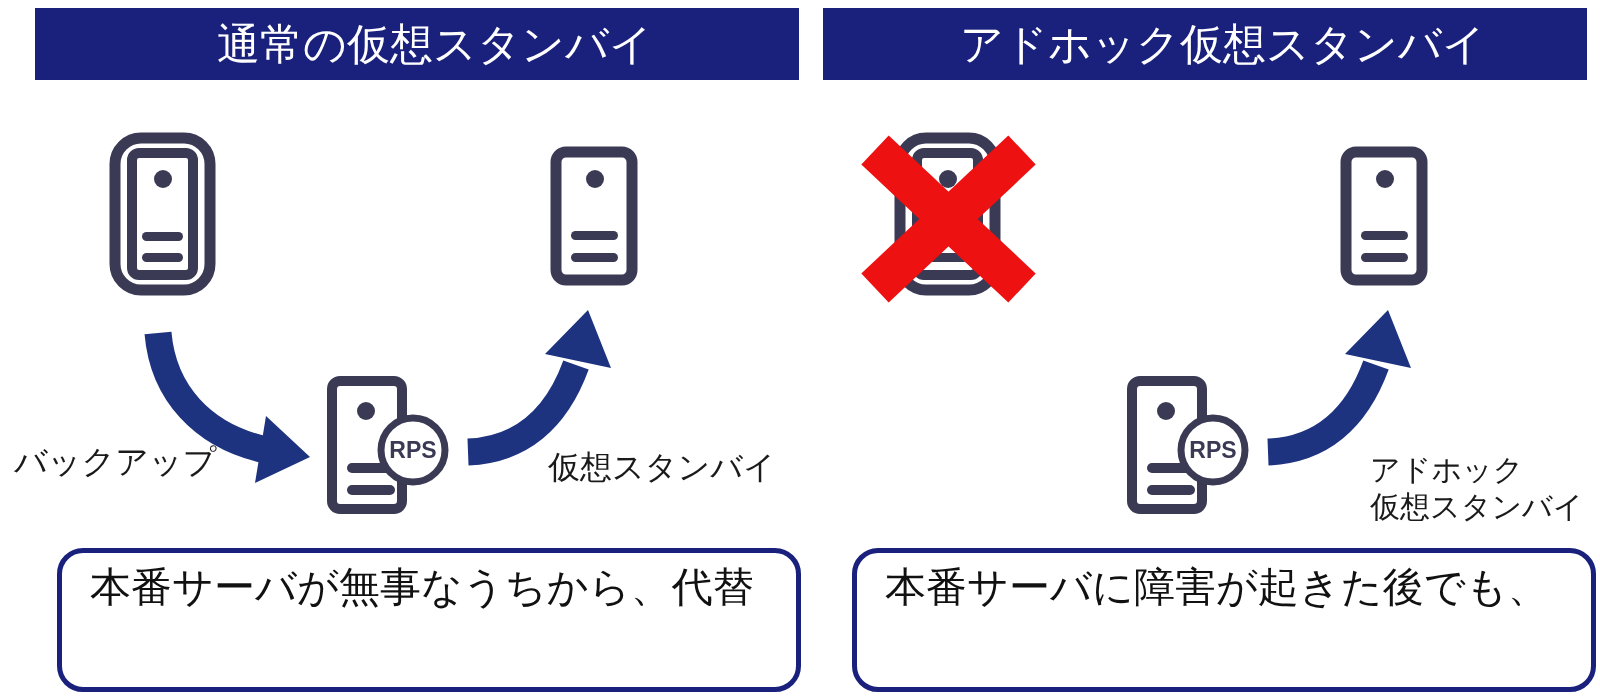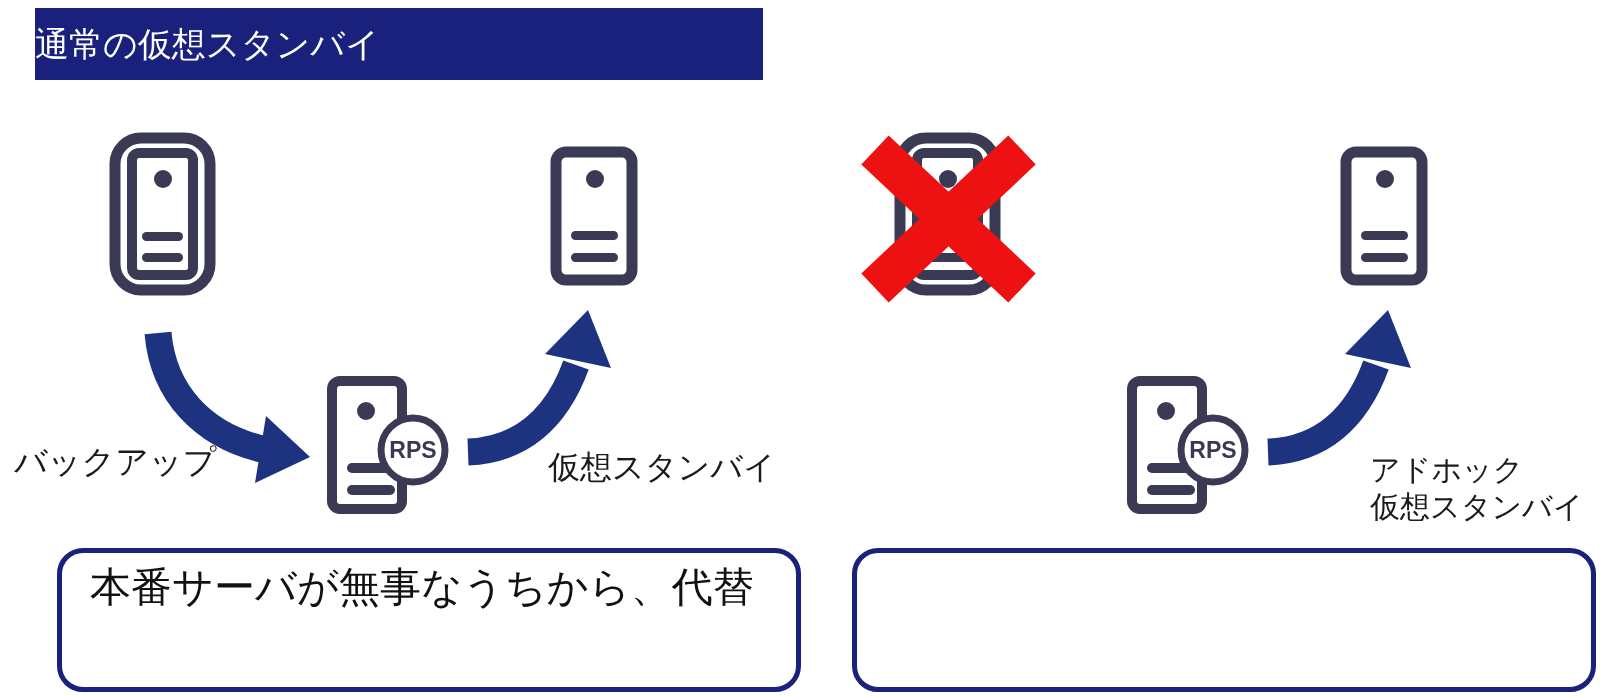--- a/index.html
+++ b/index.html
@@ -24,23 +24,25 @@
   #panel-normal { left: 0; }
   #panel-adhoc  { left: 800px; }
 
   .panel-header {
     position: absolute;
     top: 8px;
     height: 72px;
     width: 728px;
     background: #19217C;
     color: #ffffff;
-    font-size: 34px;
+    font-size: 43px;
     line-height: 72px;
+    text-align: center;
     white-space: nowrap;
+    padding-left: 36px;
   }
   #panel-normal .panel-header { left: 35px; }
   #panel-adhoc  .panel-header { left: 23px; }
 
   .diagram-svg {
     position: absolute;
     left: 0;
     top: 0;
     width: 800px;
     height: 540px;
@@ -124,20 +126,21 @@
       <text class="label-text" x="548" y="478" font-size="32">仮想スタンバイ</text>
     </svg>
 
     <div class="note-box">
       <div>本番サーバが無事なうちから、代替</div>
     </div>
   </div>
 
   <div class="panel" id="panel-adhoc">
 
+    <div class="panel-header">アドホック仮想スタンバイ</div>
 
     <svg class="diagram-svg" viewBox="0 0 800 540">
 
       <g>
         <rect class="icon-stroke" x="100" y="138" width="95" height="152" rx="26" stroke-width="11"></rect>
         <rect class="icon-stroke" x="117" y="153" width="61" height="122" rx="7" stroke-width="10"></rect>
         <circle class="icon-fill" cx="148" cy="179" r="9"></circle>
         <rect class="icon-fill" x="127" y="232" width="41" height="9" rx="4.5"></rect>
         <rect class="icon-fill" x="127" y="253" width="41" height="9" rx="4.5"></rect>
       </g>
@@ -168,16 +171,17 @@
           <circle cx="413" cy="450" r="32" class="icon-stroke" stroke-width="7" style="fill:#ffffff"></circle>
           <text class="rps-text" x="413" y="458" font-size="23" text-anchor="middle">RPS</text>
         </g>
       </g>
 
       <text class="label-text" x="570" y="480" font-size="30">アドホック</text>
       <text class="label-text" x="570" y="517" font-size="30">仮想スタンバイ</text>
     </svg>
 
     <div class="note-box">
+      <div>本番サーバに障害が起きた後でも、</div>
     </div>
   </div>
 
 </div>
 
 </body></html>

